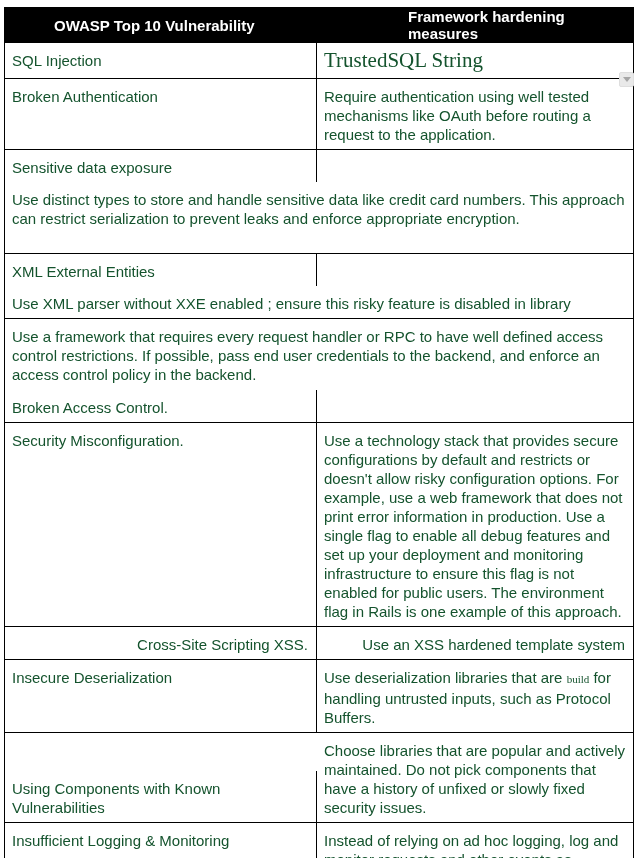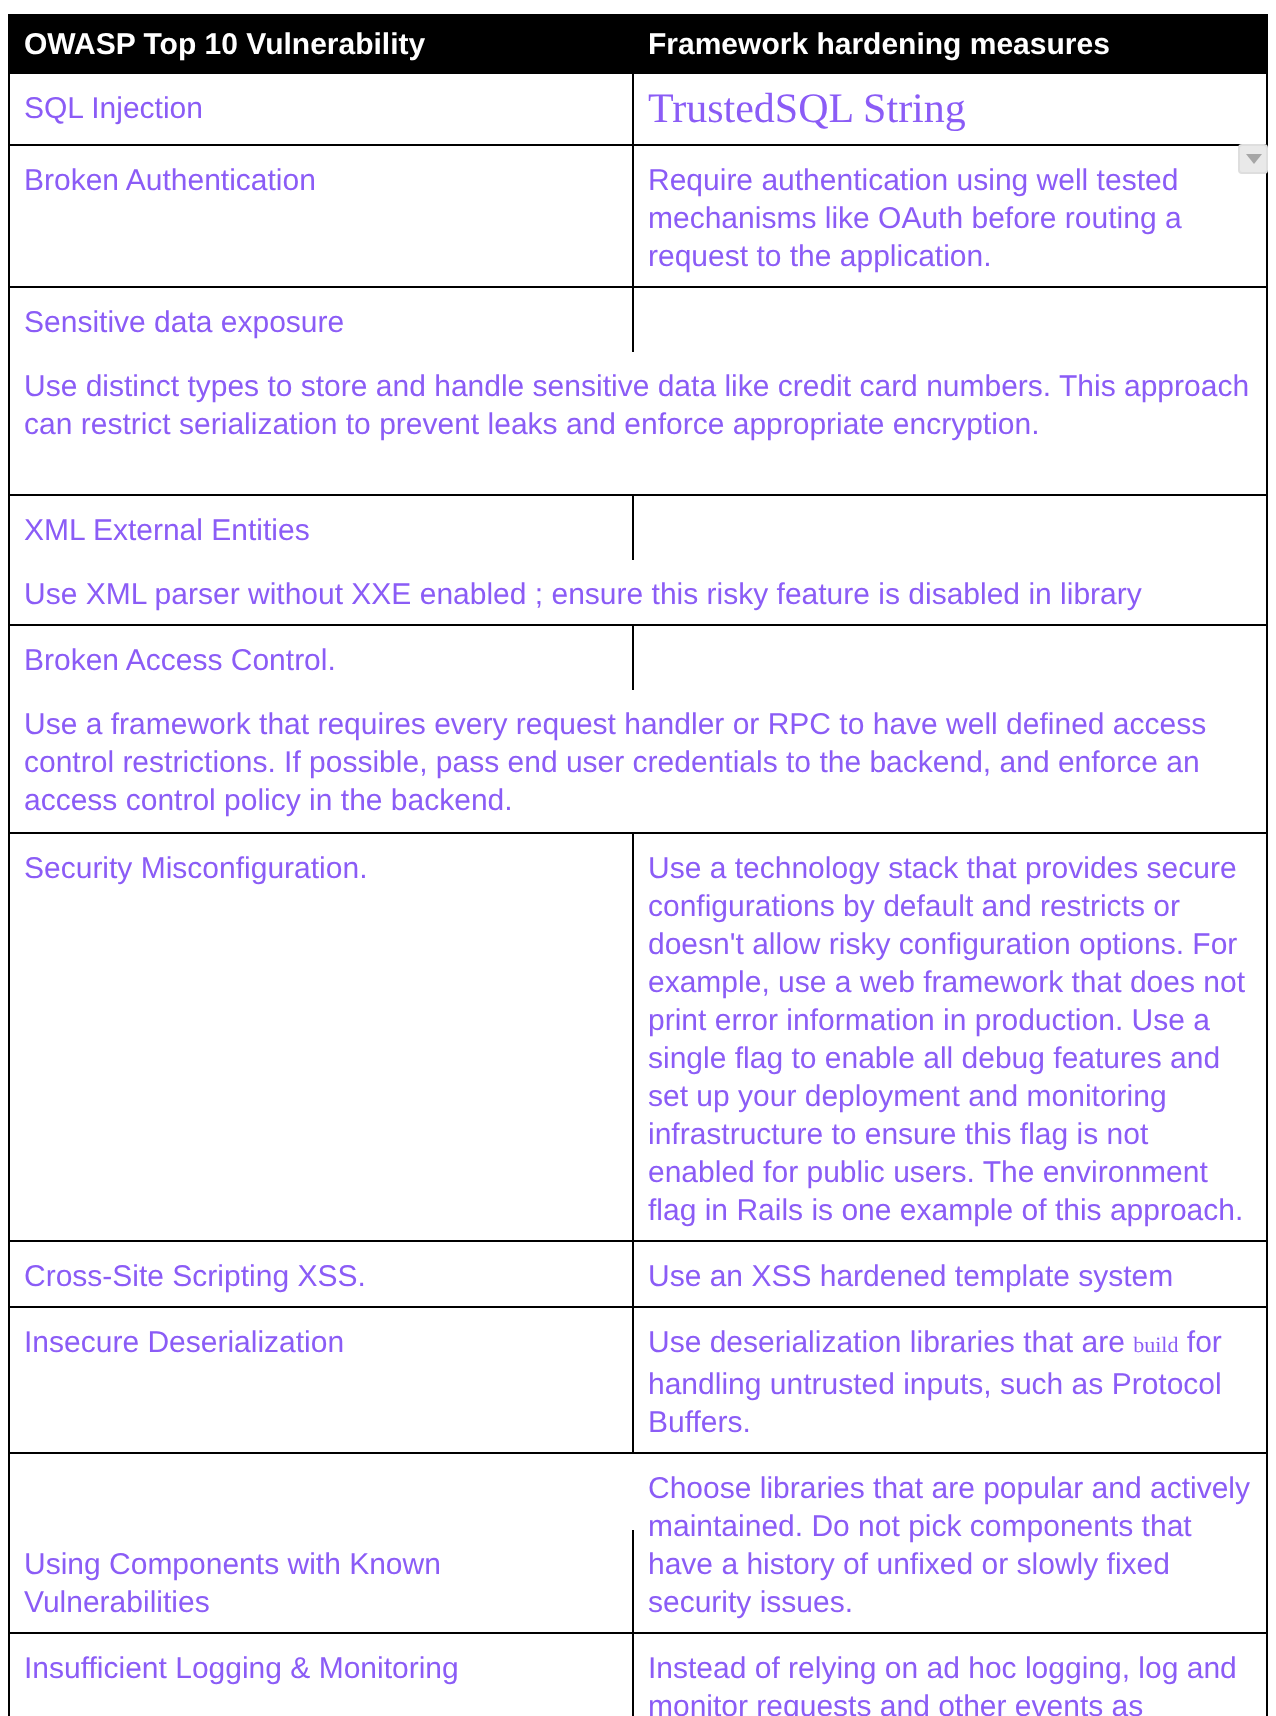--- a/index.html
+++ b/index.html
@@ -30,55 +30,56 @@
     font-weight: bold;
     font-size: 15px;
     min-height: 28px;
     box-sizing: border-box;
   }
   .t-header .hcell {
     display: flex;
     align-items: center;
     padding: 0 8px 0 7px;
     box-sizing: border-box;
+    margin-left: 42px;
   }
   .t-header .hcell.c1 { width: 312px; flex: none; }
   .t-header .hcell.c2 { flex: 1; }
   .t-row {
     display: flex;
     border-top: 1px solid #000000;
     box-sizing: border-box;
   }
   .cell {
     box-sizing: border-box;
     padding: 8px 8px 5px 7px;
     font-size: 15px;
     line-height: 19px;
-    color: #8b5cf6;
+    color: #14532d;
   }
   .cell.vuln {
     width: 312px;
     flex: none;
     border-right: 1px solid #000000;
   }
   .cell.meas { flex: 1; }
   .serif {
     font-family: "Liberation Serif", serif;
     font-size: 21px;
   }
   .serif-inline {
     font-family: "Liberation Serif", serif;
     font-size: 11px;
   }
   .rh36  { min-height: 36px; }
   .rh68  { min-height: 68px; }
   .rh104 { min-height: 104px; flex-direction: column; }
   .rh52  { min-height: 52px; flex-direction: column; }
   .rh196 { min-height: 196px; }
-  .rh33  { min-height: 33px; }
+  .rh33  { min-height: 33px; text-align: right; }
   .rh70  { min-height: 70px; }
   .rh84  { min-height: 84px; align-items: flex-end; }
   .marker {
     position: absolute;
     left: 619px;
     top: 72px;
     width: 15px;
     height: 15px;
     background: #e9e9e9;
     border: 1px solid #dedede;
@@ -122,22 +123,22 @@
     <div class="cell vuln">Sensitive data exposure</div>
     <div class="cell meas">Use distinct types to store and handle sensitive data like credit card numbers. This approach can restrict serialization to prevent leaks and enforce appropriate encryption.</div>
   </div>
 
   <div class="t-row rh52">
     <div class="cell vuln">XML External Entities</div>
     <div class="cell meas">Use XML parser without XXE enabled ; ensure this risky feature is disabled in library</div>
   </div>
 
   <div class="t-row rh104">
+    <div class="cell meas">Use a framework that requires every request handler or RPC to have well defined access control restrictions. If possible, pass end user credentials to the backend, and enforce an access control policy in the backend.</div>
     <div class="cell vuln">Broken Access Control.</div>
-    <div class="cell meas">Use a framework that requires every request handler or RPC to have well defined access control restrictions. If possible, pass end user credentials to the backend, and enforce an access control policy in the backend.</div>
   </div>
 
   <div class="t-row rh196">
     <div class="cell vuln">Security Misconfiguration.</div>
     <div class="cell meas">Use a technology stack that provides secure configurations by default and restricts or doesn't allow risky configuration options. For example, use a web framework that does not print error information in production. Use a single flag to enable all debug features and set up your deployment and monitoring infrastructure to ensure this flag is not enabled for public users. The environment flag in Rails is one example of this approach.</div>
   </div>
 
   <div class="t-row rh33">
     <div class="cell vuln">Cross-Site Scripting XSS.</div>
     <div class="cell meas">Use an XSS hardened template system</div>

